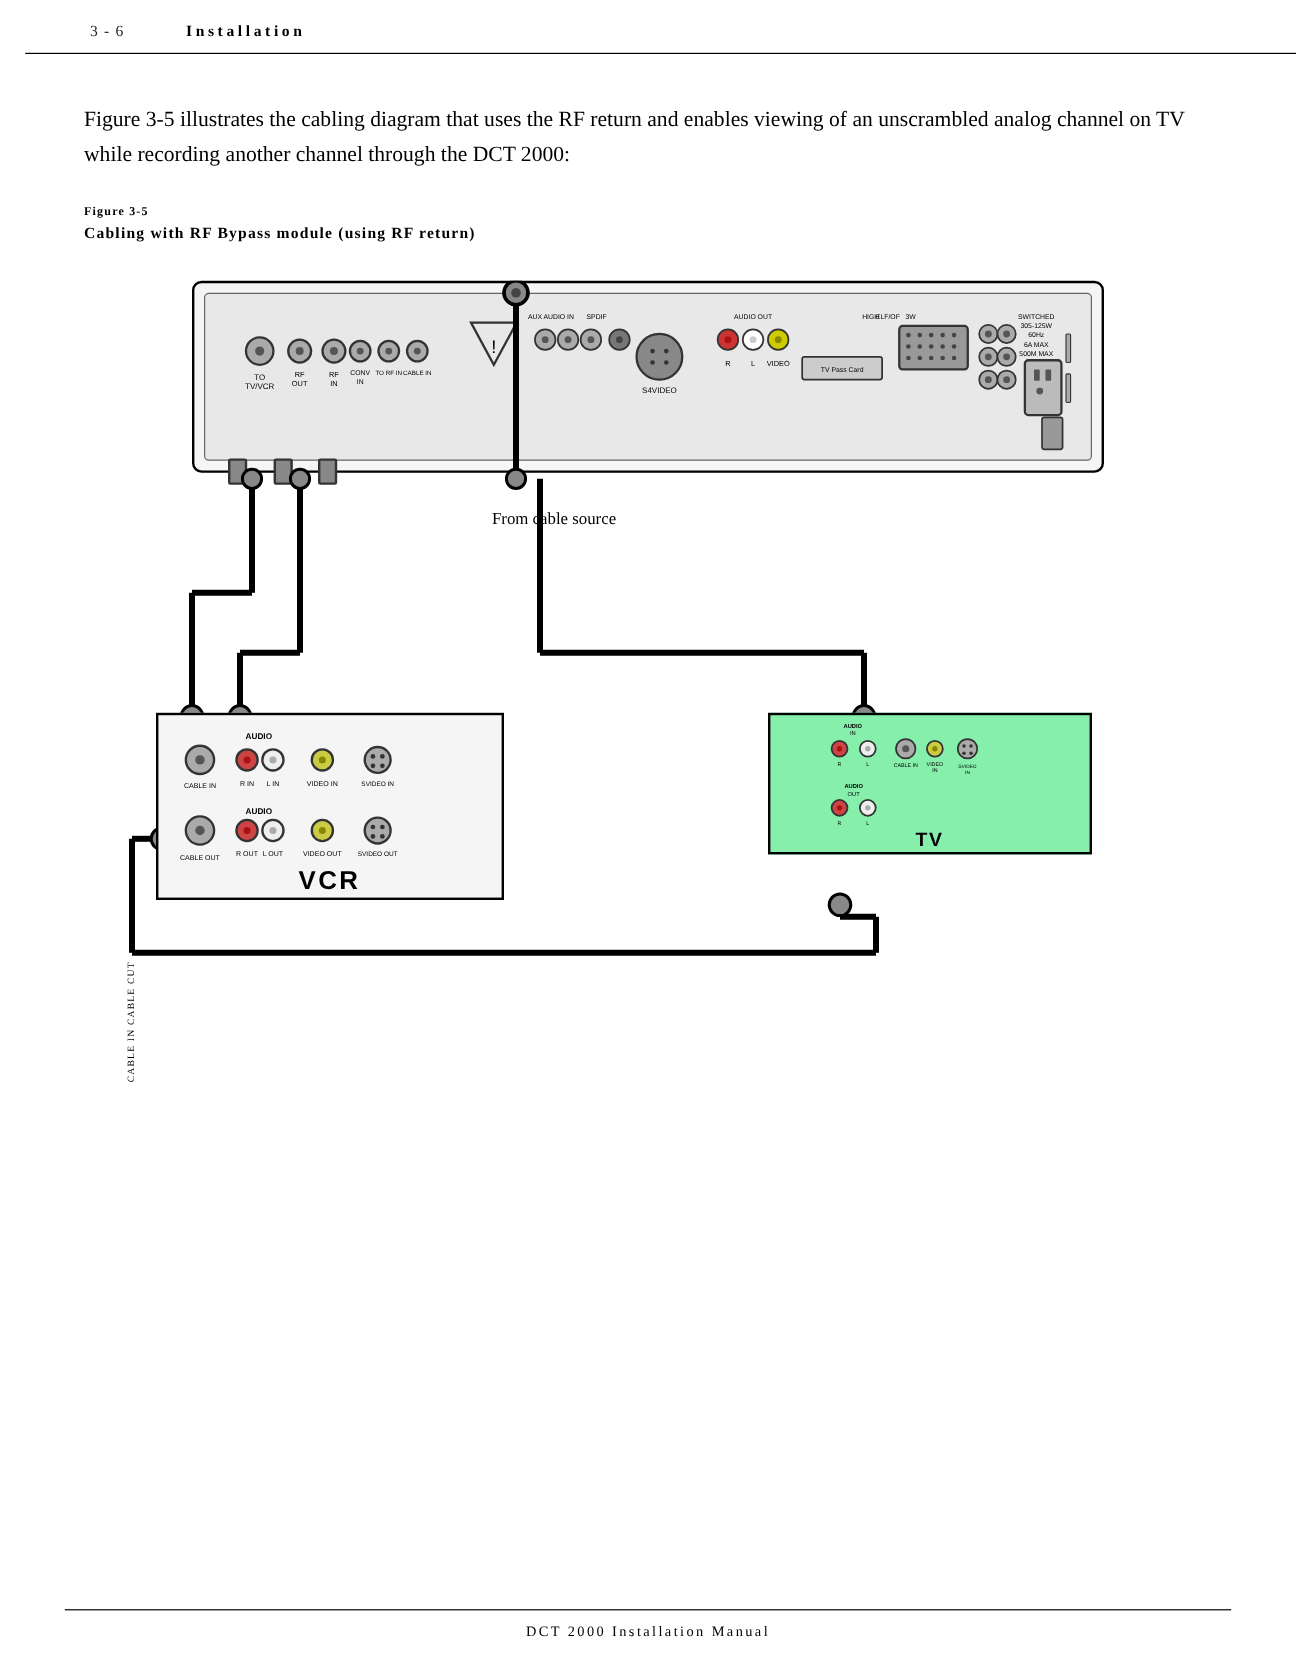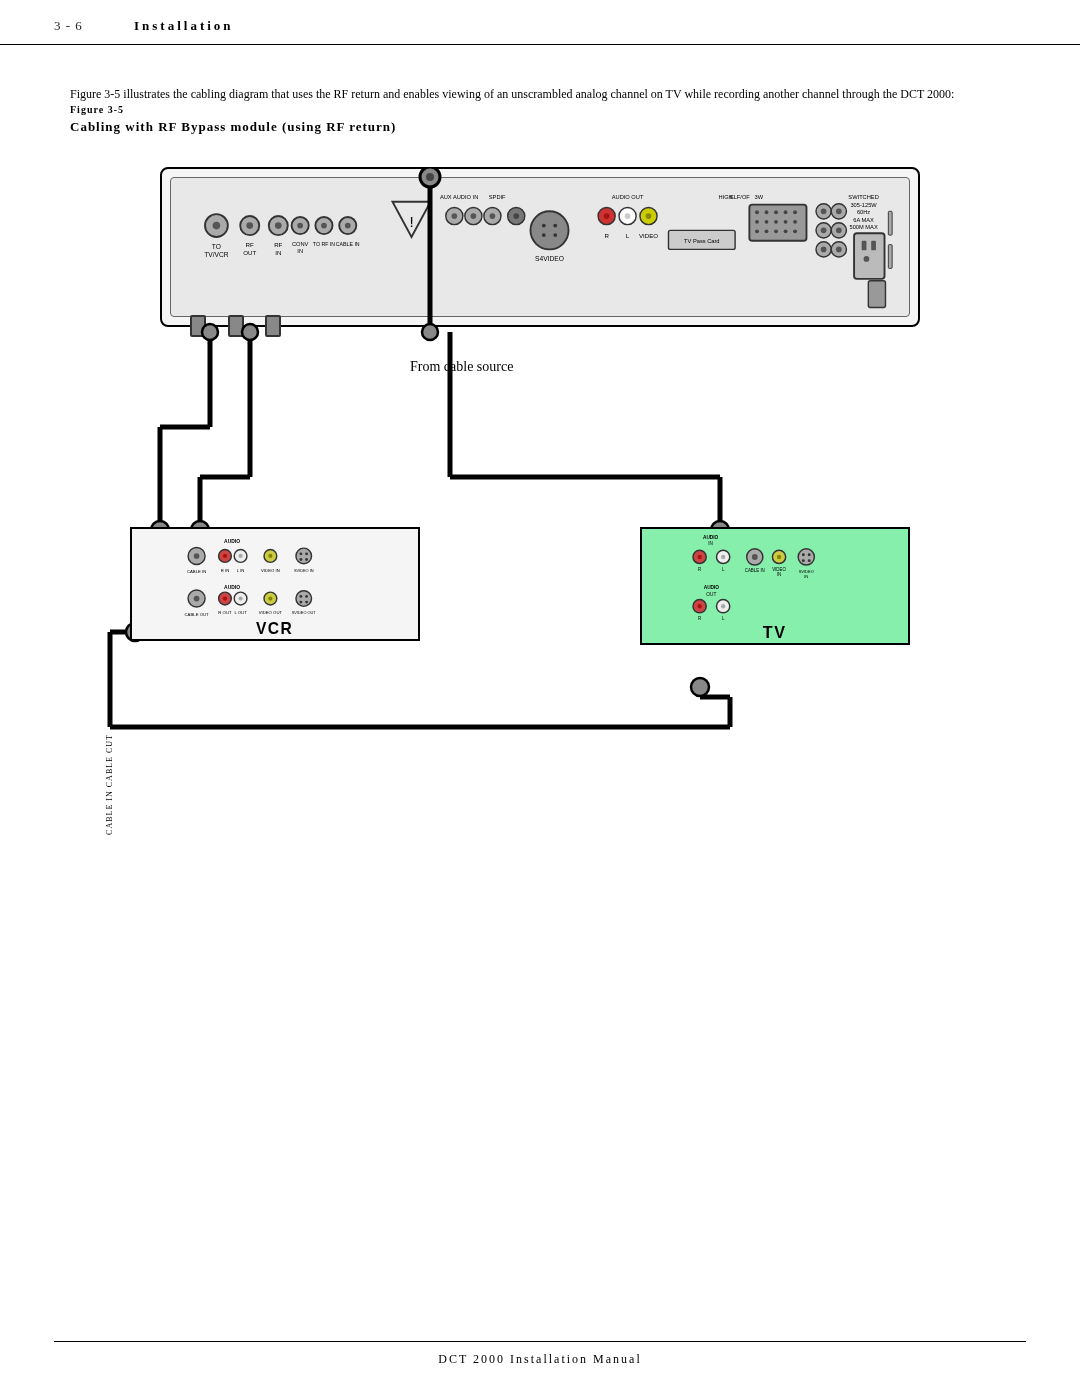--- a/index.html
+++ b/index.html
@@ -11,20 +11,21 @@
       color: #000;
       position: relative;
     }
 
     
     .page-header {
       display: flex;
       align-items: center;
       padding: 18px 54px 10px 54px;
       border-bottom: 1.5px solid #000;
+      margin-left: 21px;
     }
     .header-left {
       font-size: 13px;
       letter-spacing: 1px;
       font-weight: normal;
       color: #222;
       width: 80px;
     }
     .header-center {
       flex: 1;
@@ -50,22 +51,23 @@
       letter-spacing: 2px;
       font-weight: normal;
     }
 
     
     .main-content {
       padding: 40px 70px 80px 70px;
     }
 
     .intro-paragraph {
-      font-size: 12px;
+      font-size: 18px;
       line-height: 1.6;
+      margin-bottom: 28px;
     }
 
     .figure-label {
       font-size: 10px;
       font-weight: bold;
       letter-spacing: 1px;
       margin-bottom: 4px;
     }
     .figure-caption {
       font-size: 13px;
@@ -102,21 +104,21 @@
       border-radius: 4px;
       background: #e8e8e8;
     }
 
     
     .vcr-device {
       position: absolute;
       top: 360px;
       left: 50px;
       width: 290px;
-      height: 114px;
+      height: 156px;
       border: 2.5px solid #000;
       background: #f5f5f5;
     }
 
     
     .tv-device {
       position: absolute;
       top: 360px;
       left: 560px;
       width: 270px;

